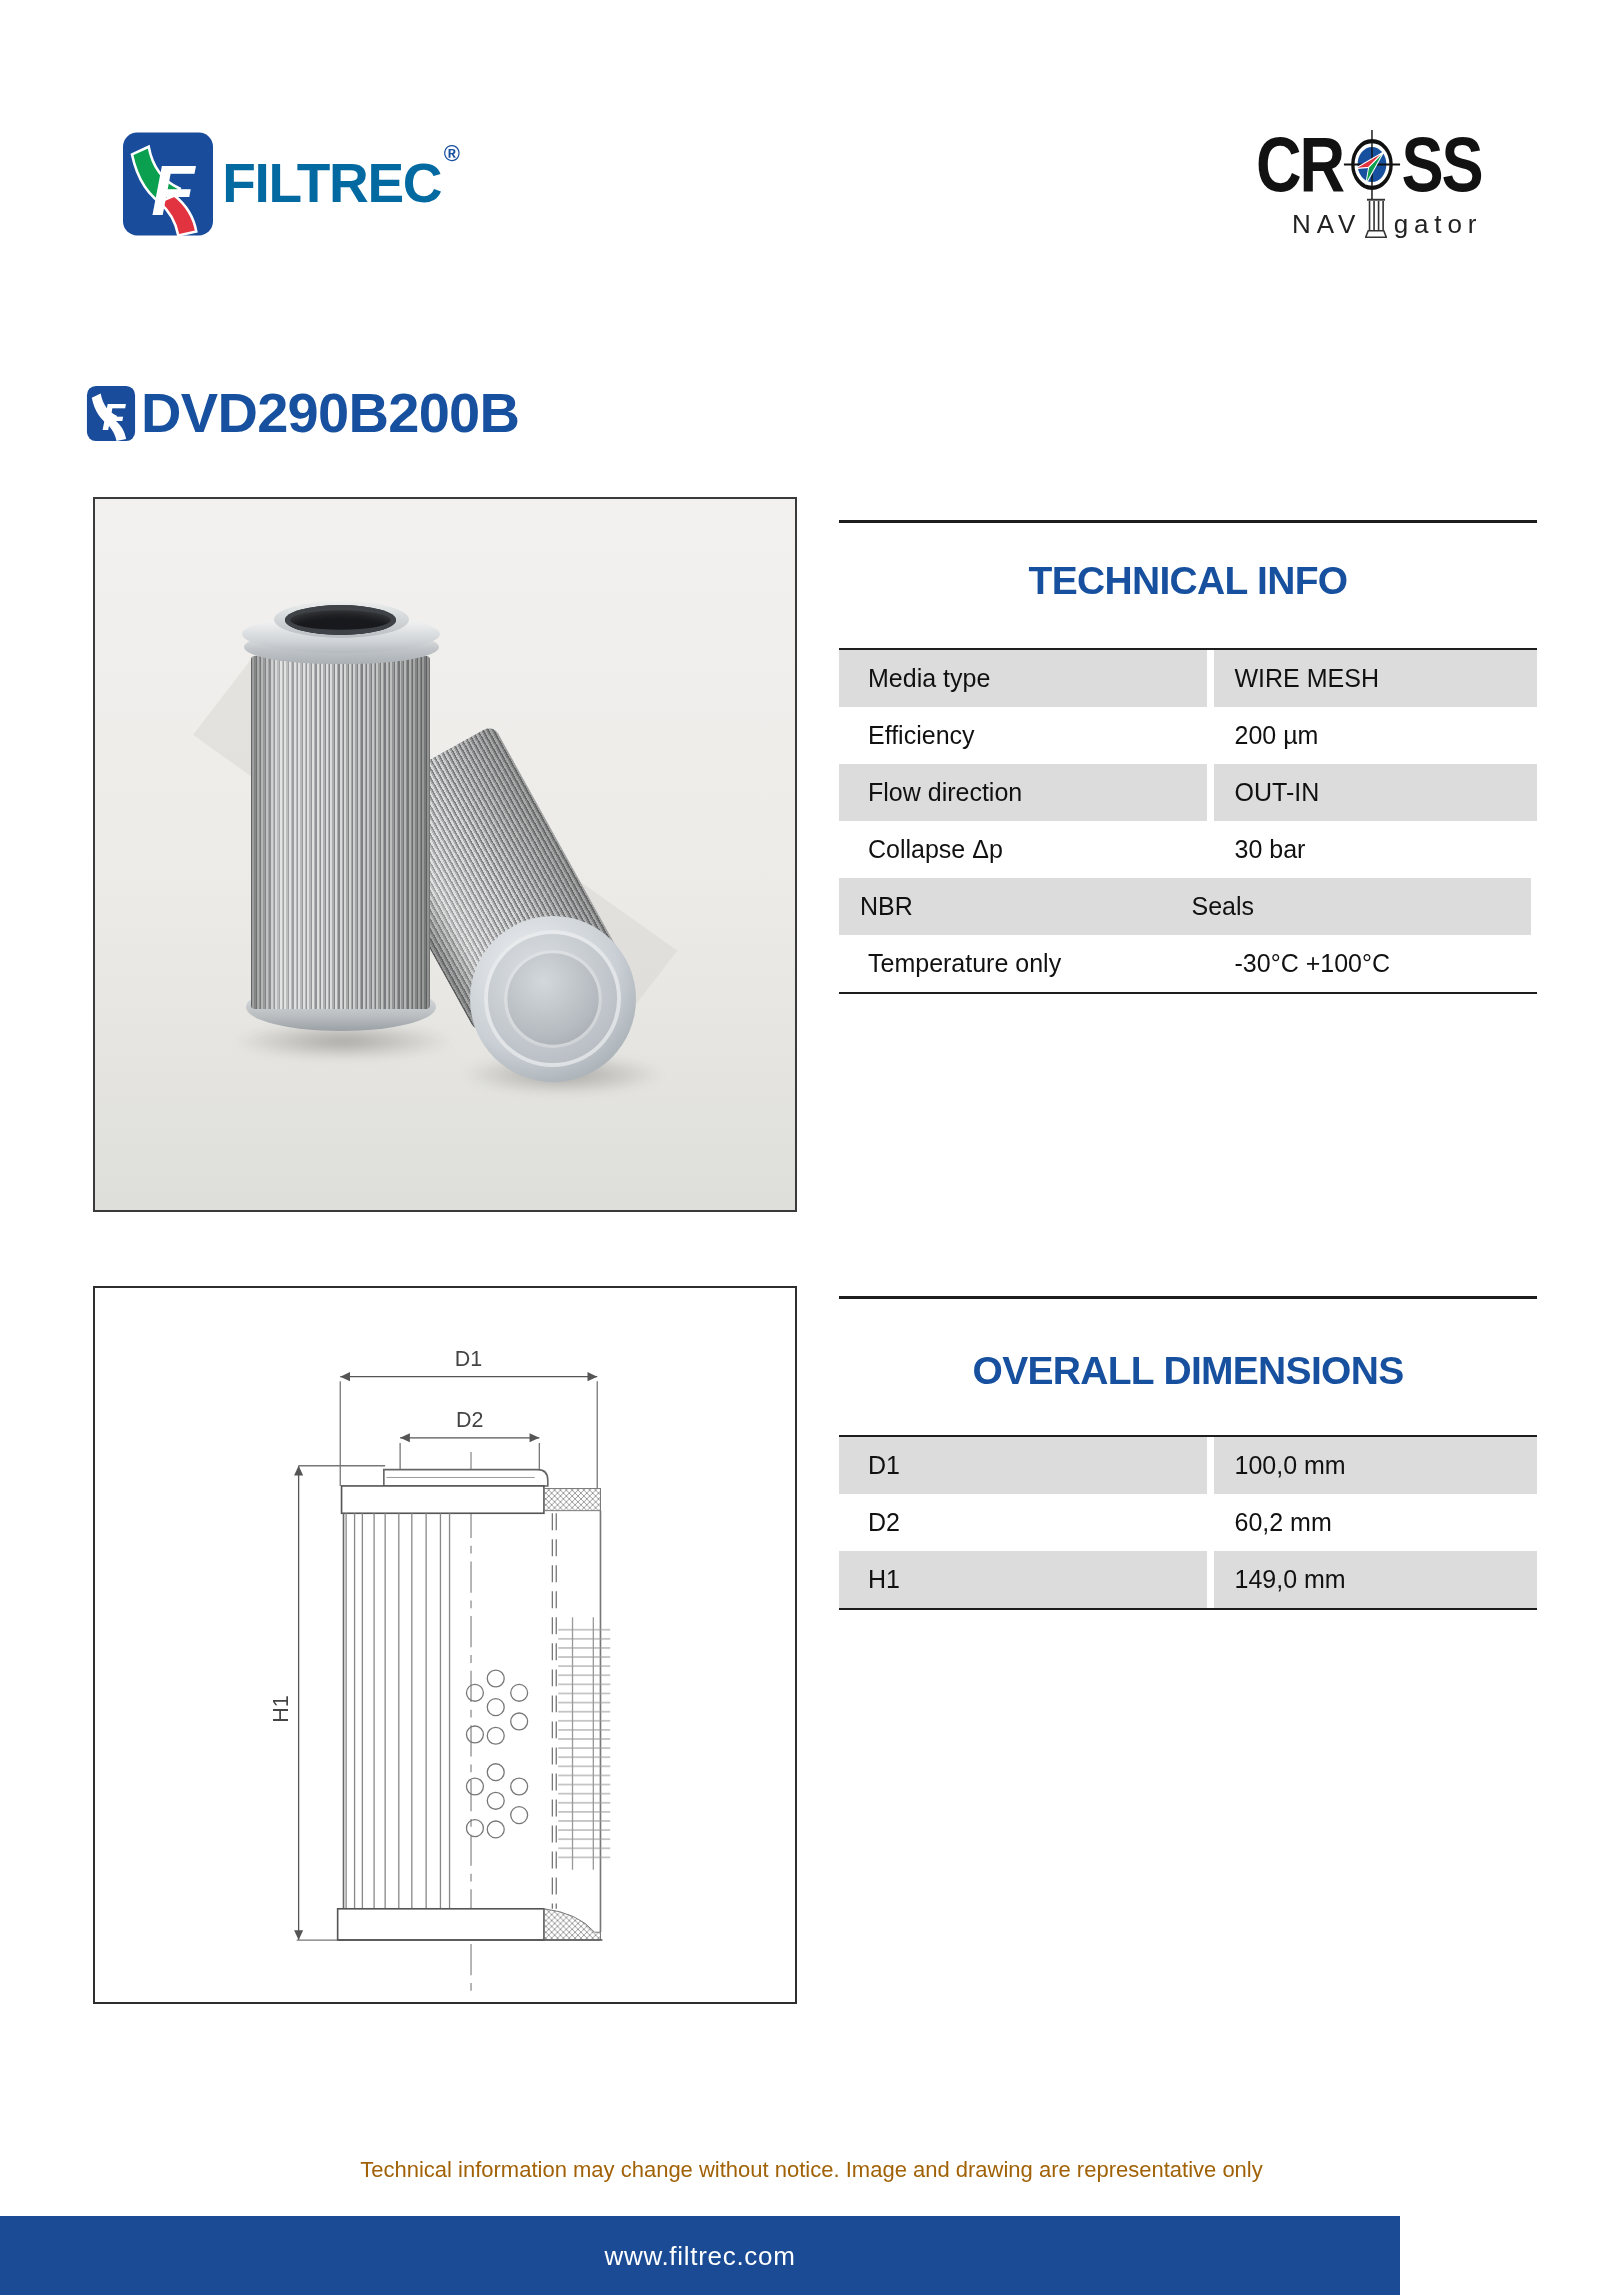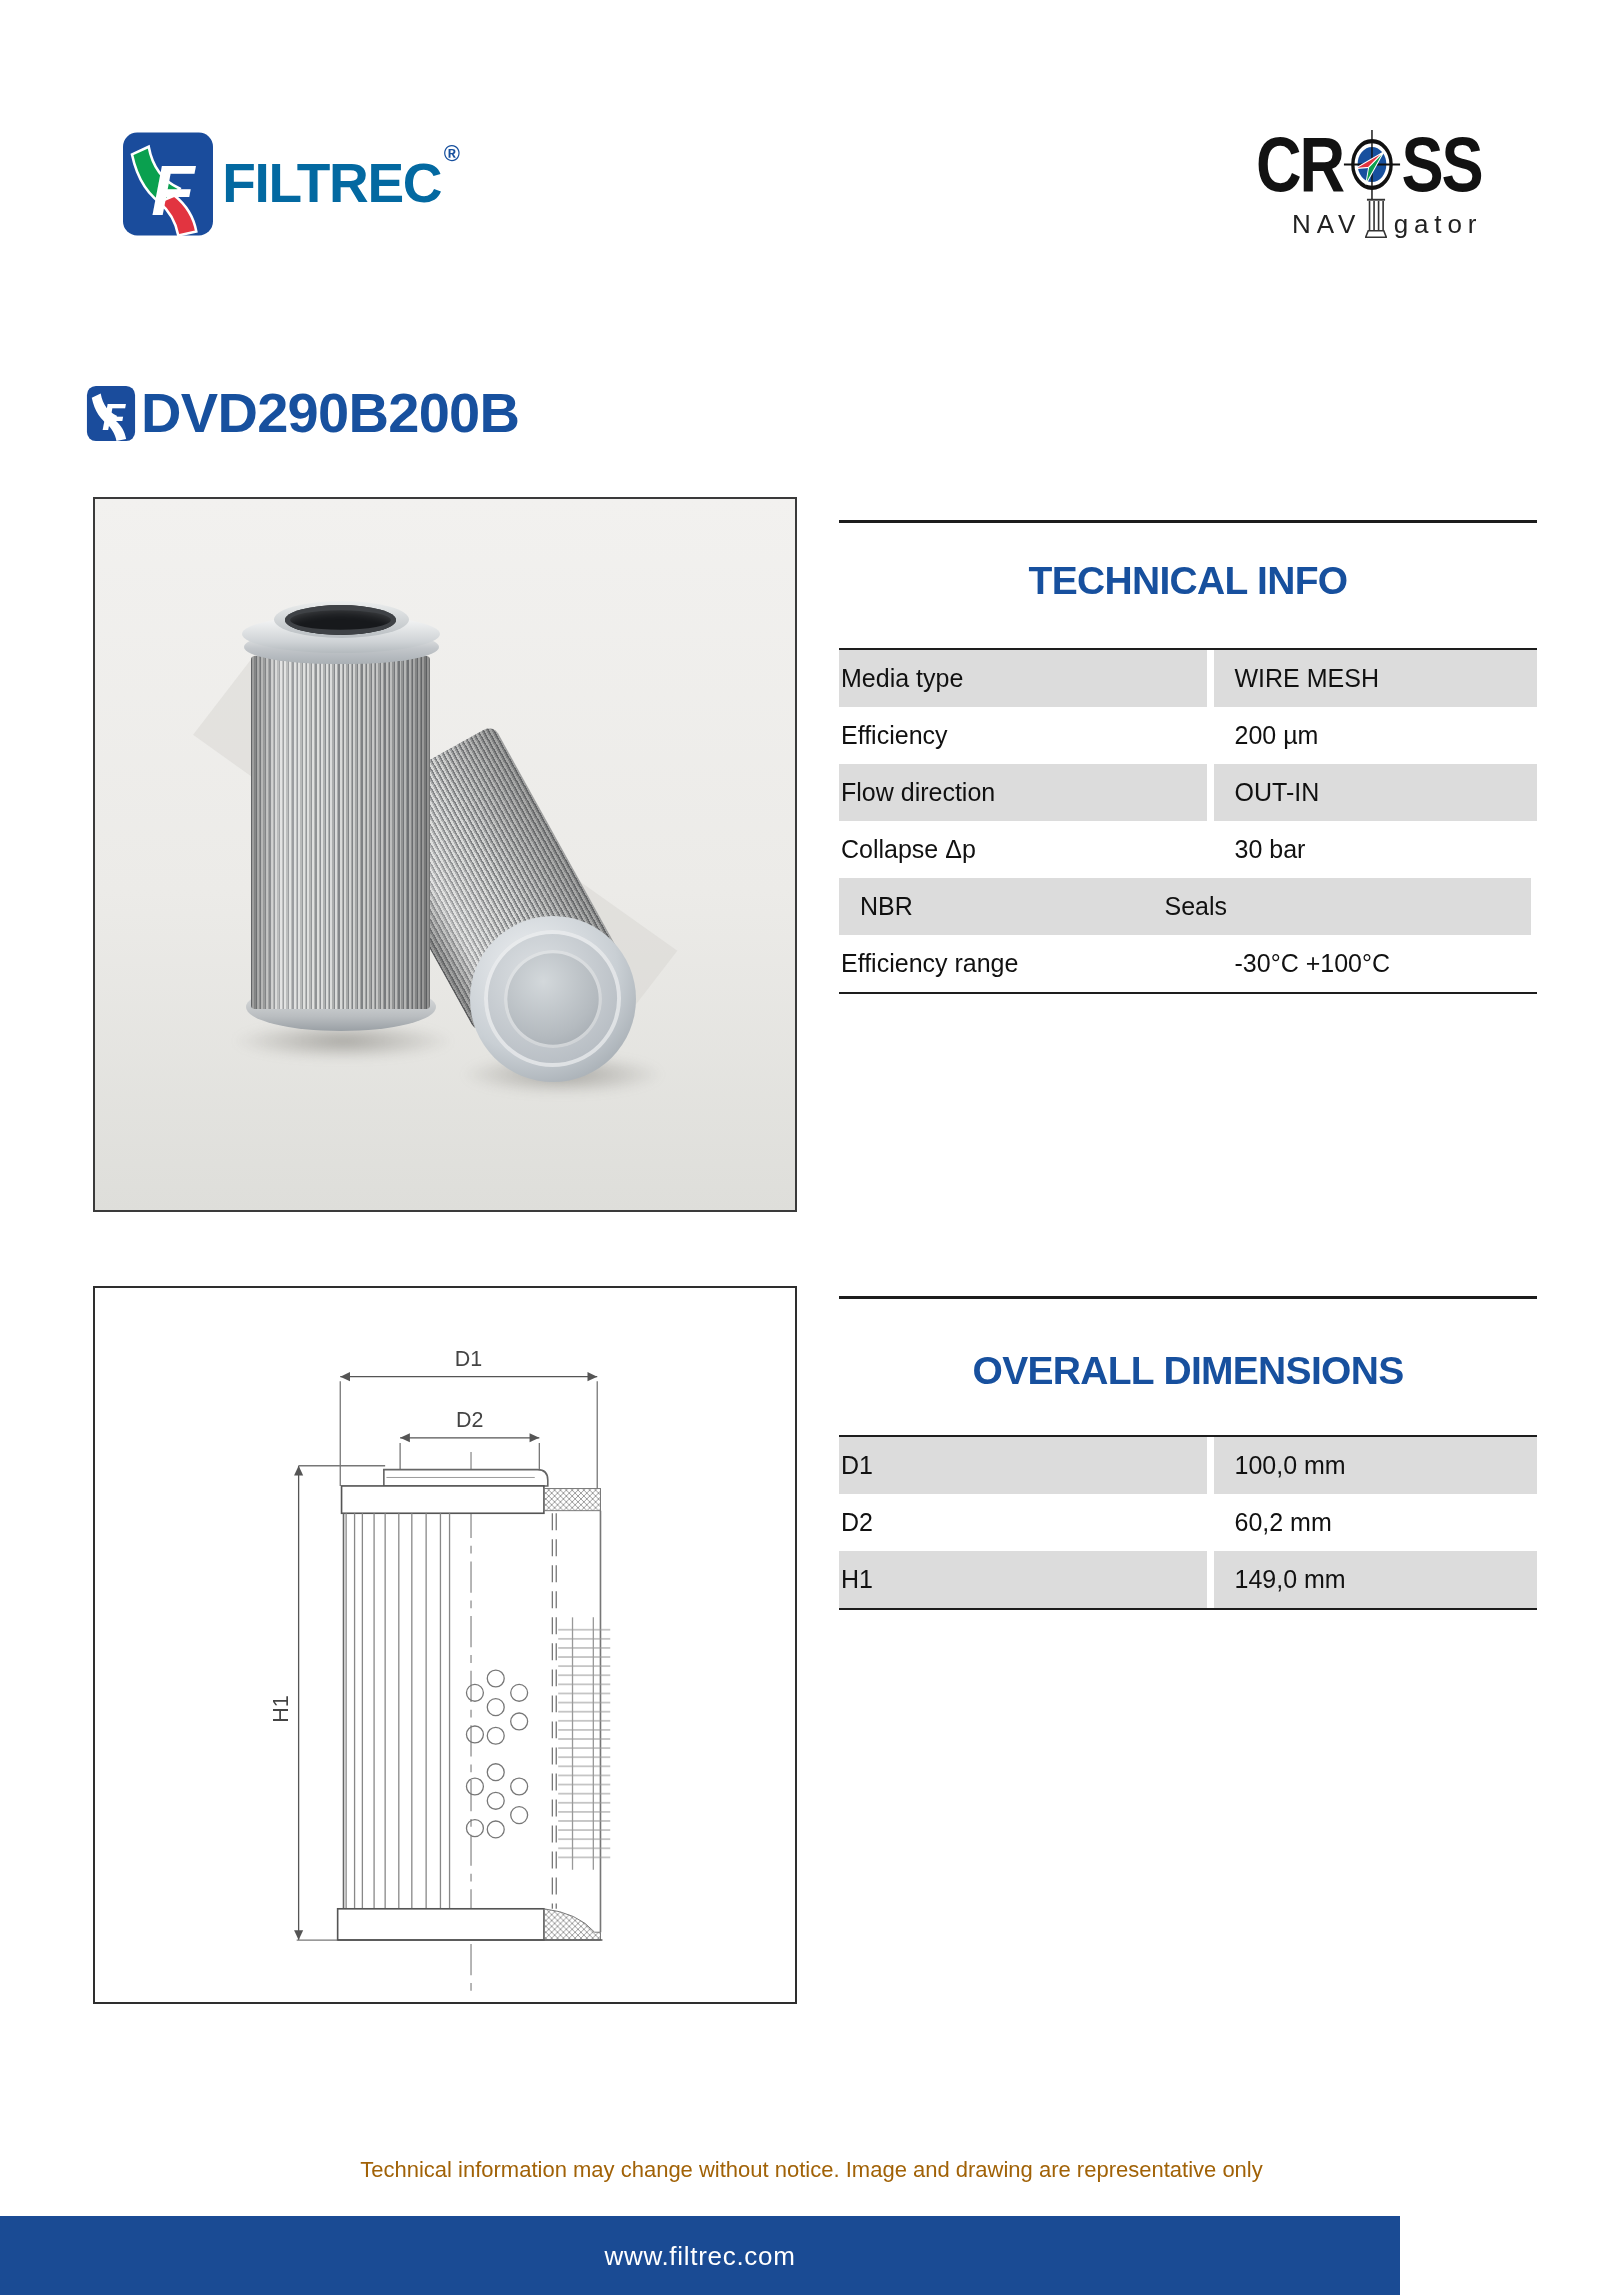--- a/index.html
+++ b/index.html
@@ -58,21 +58,21 @@
     background:radial-gradient(circle at 40% 32%,#d3d8db,#b4babf 62%,#9aa1a8);
     box-shadow:inset 0 0 0 3.3px rgba(255,255,255,.45);}
 
   
   .rule{left:839px;width:698px;height:2.6px;background:#1d1d1d;}
   .sec-title{left:839px;width:698px;text-align:center;font-size:39px;font-weight:bold;color:#17509E;letter-spacing:-0.7px;line-height:1;}
   .tbl{left:839px;width:698px;border-top:2.6px solid #1d1d1d;border-bottom:2.6px solid #1d1d1d;box-sizing:border-box;}
   .trow{display:flex;height:57px;}
   .trow.gray .cell{background:#DCDCDC;}
   .cell{display:flex;align-items:center;font-size:25px;color:#111;}
-  .cell.l{width:368px;padding-left:2px;box-sizing:border-box;margin-right:6.5px;}
+  .cell.l{width:368px;padding-left:29px;box-sizing:border-box;margin-right:6.5px;}
   .cell.r{flex:1;padding-left:21px;}
 
   
   .disclaimer{left:0;top:2157px;width:1623px;text-align:center;font-size:22px;color:#a16207;}
   .footer-bar{left:0;top:2216px;width:1400px;height:80px;background:#1A4B94;display:flex;align-items:center;justify-content:center;}
   .footer-url{color:#ffffff;font-size:26px;letter-spacing:0.7px;}
 </style>
 </head>
 <body>
 
@@ -170,21 +170,21 @@
     </div>
     <div class="trow">
       <div class="cell l">Collapse Δp</div>
       <div class="cell r">30 bar</div>
     </div>
     <div class="trow gray">
       <div class="cell r">NBR</div>
       <div class="cell l">Seals</div>
     </div>
     <div class="trow">
-      <div class="cell l">Efficiency range</div>
+      <div class="cell l">Temperature only</div>
       <div class="cell r">-30°C +100°C</div>
     </div>
   </div>
 
   <div class="abs draw-panel">
     <svg width="700" height="714" viewBox="0 0 1076 1097">
       <defs>
         <pattern id="hatch" width="9" height="9" patternUnits="userSpaceOnUse">
           <path d="M0,0 L9,9 M9,0 L0,9" stroke="#8a8a8a" stroke-width="1.3"></path>
         </pattern>

